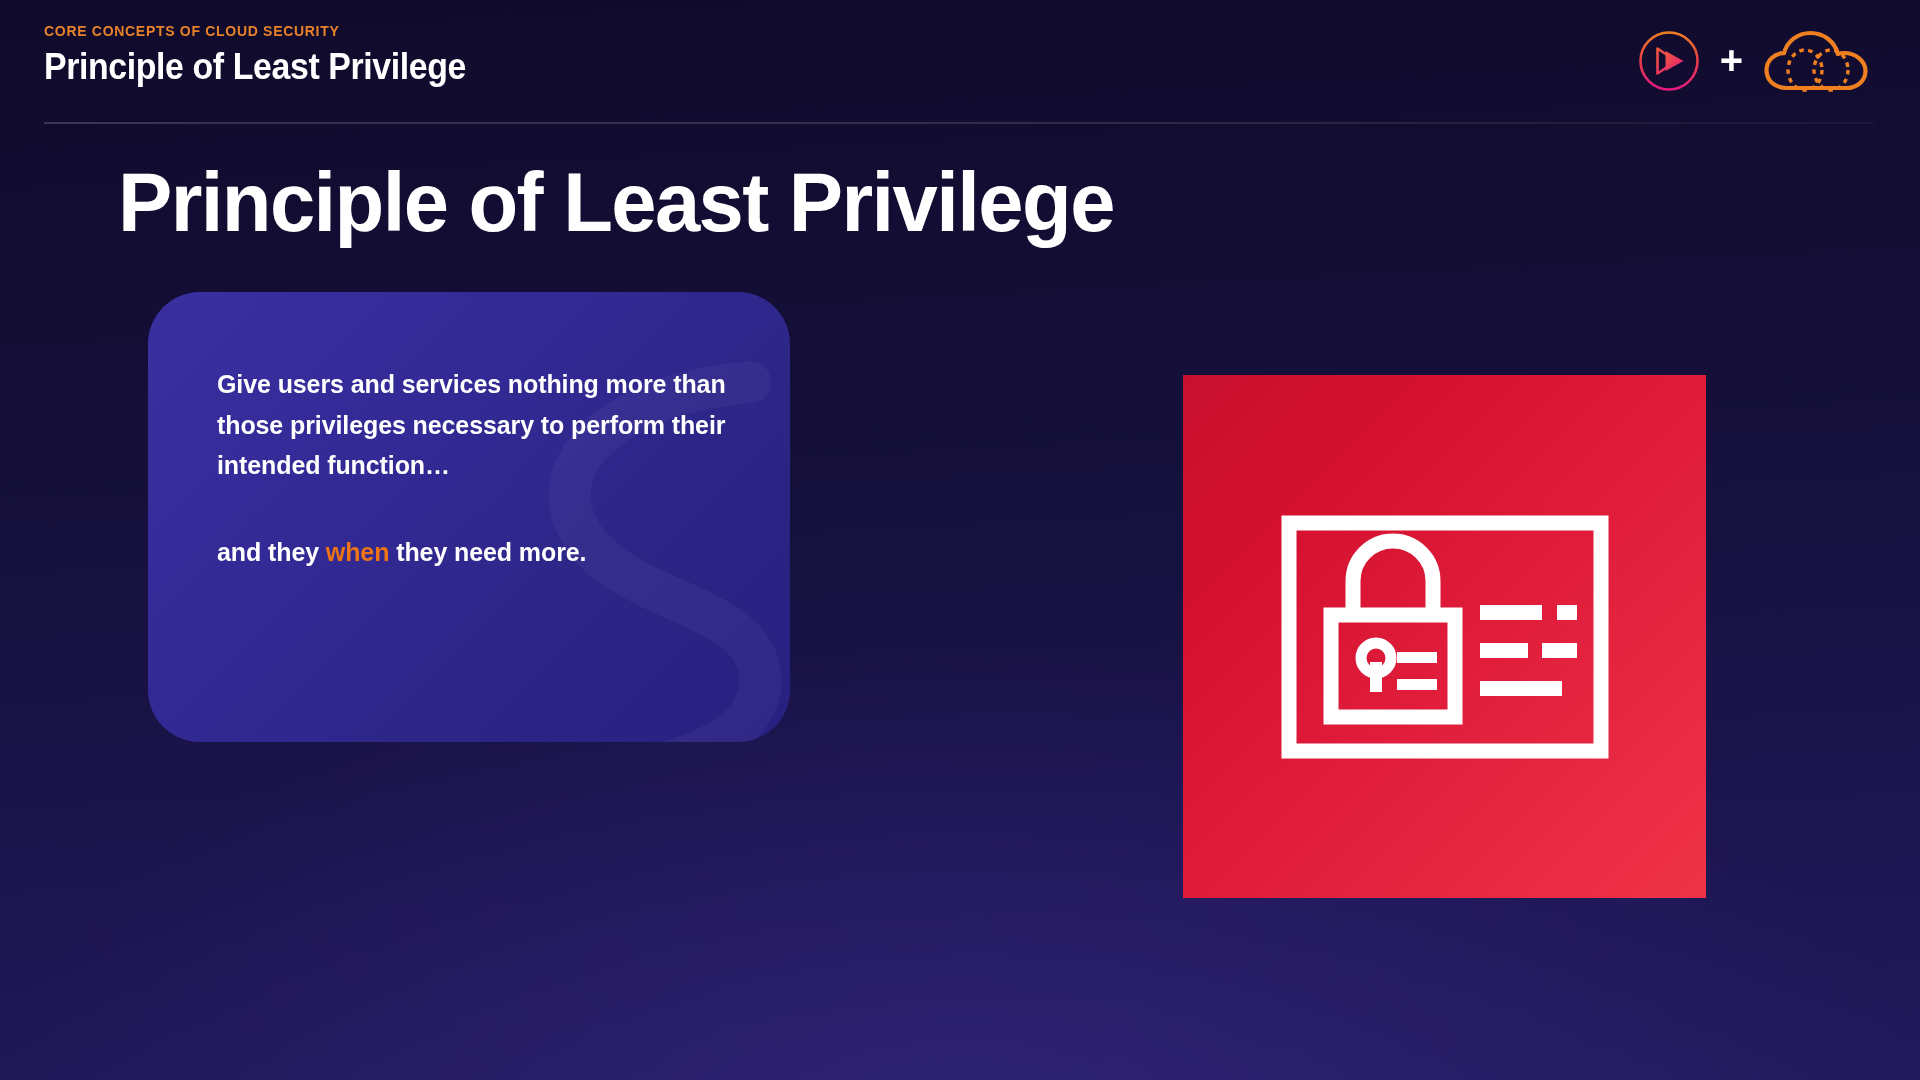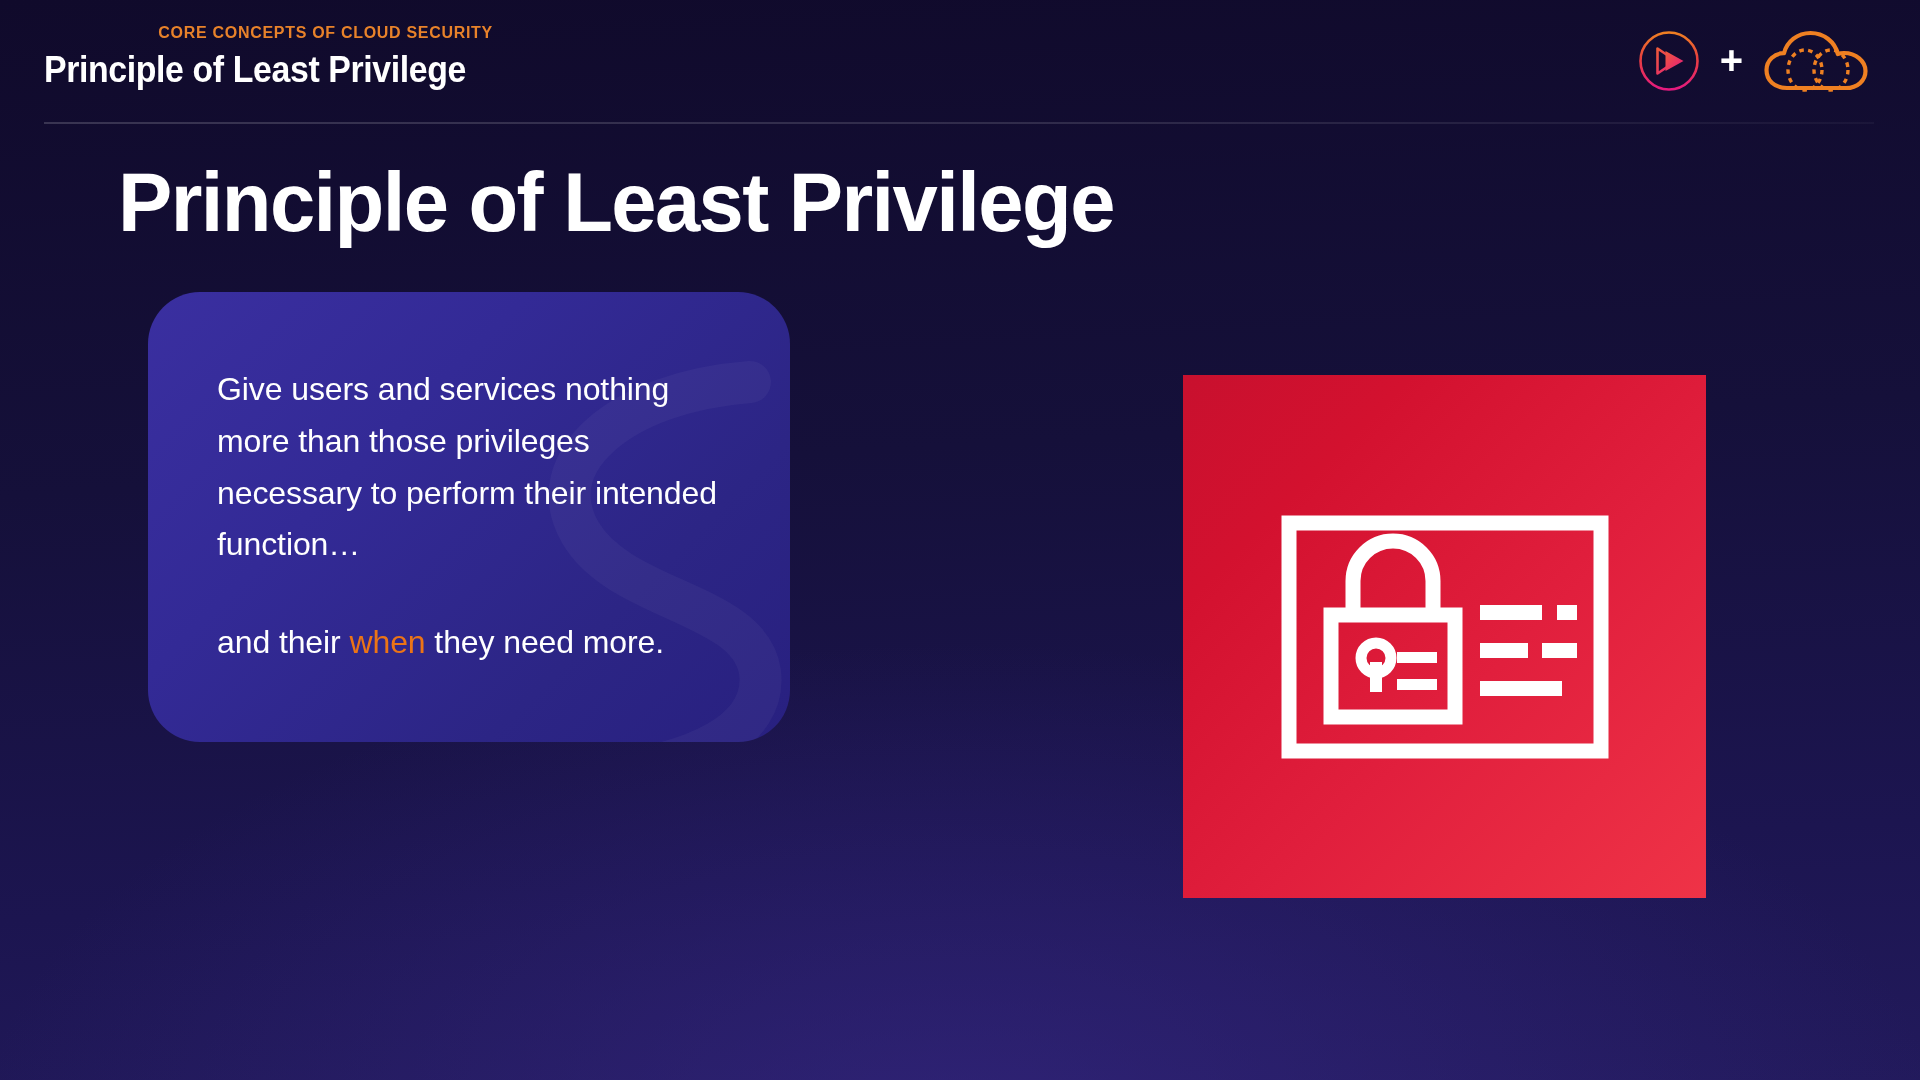--- a/index.html
+++ b/index.html
@@ -20,27 +20,26 @@
   .header {
     position:absolute;
     top:0; left:0;
     width:1920px; height:150px;
   }
   .header-text {
     position:absolute;
     left:44px; top:24px;
   }
   .eyebrow {
-    font-size:16px;
+    font-size:14px;
     font-weight:bold;
     letter-spacing:0.7px;
     color:#e8822a;
     text-transform:uppercase;
     line-height:1.1;
-    text-align:right;
   }
   .header-title {
     margin-top:9px;
     font-size:36px;
     font-weight:bold;
     color:#ffffff;
     letter-spacing:-0.4px;
     line-height:1.05;
     transform:scaleX(0.94);
     transform-origin:left center;
@@ -100,22 +99,22 @@
     width:430px; height:430px;
     opacity:0.30;
     pointer-events:none;
   }
   .card-body {
     position:absolute;
     left:69px; top:72px;
     width:520px;
   }
   .card-para {
-    font-size:32px;
-    font-weight:normal;
+    font-size:25px;
+    font-weight:bold;
     color:#ffffff;
     line-height:1.62;
     letter-spacing:-0.1px;
   }
   .card-para-2 { margin-top:46px; }
   .hl-when { color:#ec7416; }
 
   
   .iam-panel {
     position:absolute;
@@ -180,21 +179,21 @@
 
 <div class="info-card">
 
   <svg class="card-swoosh" viewBox="0 0 430 430">
     <path d="M330 30 C200 40 120 110 160 180 C200 250 330 250 340 320
              C348 380 270 415 180 420" fill="none" stroke="rgba(255,255,255,0.13)" stroke-width="42" stroke-linecap="round"></path>
   </svg>
 
   <div class="card-body">
     <div class="card-para">Give users and services nothing more than those privileges necessary to perform their intended function…</div>
-    <div class="card-para card-para-2"><span>and their </span><span class="hl-when">when</span><span> they need more.</span></div>
+    <div class="card-para card-para-2"><span>and they </span><span class="hl-when">when</span><span> they need more.</span></div>
   </div>
 </div>
 
 <div class="iam-panel">
   <svg class="iam-icon" viewBox="0 0 360 360">
 
     <rect x="24" y="66" width="312" height="228" fill="none" stroke="#ffffff" stroke-width="15"></rect>
 
     <path d="M88 158 L88 124 A40 40 0 0 1 168 124 L168 158" fill="none" stroke="#ffffff" stroke-width="15"></path>
 

